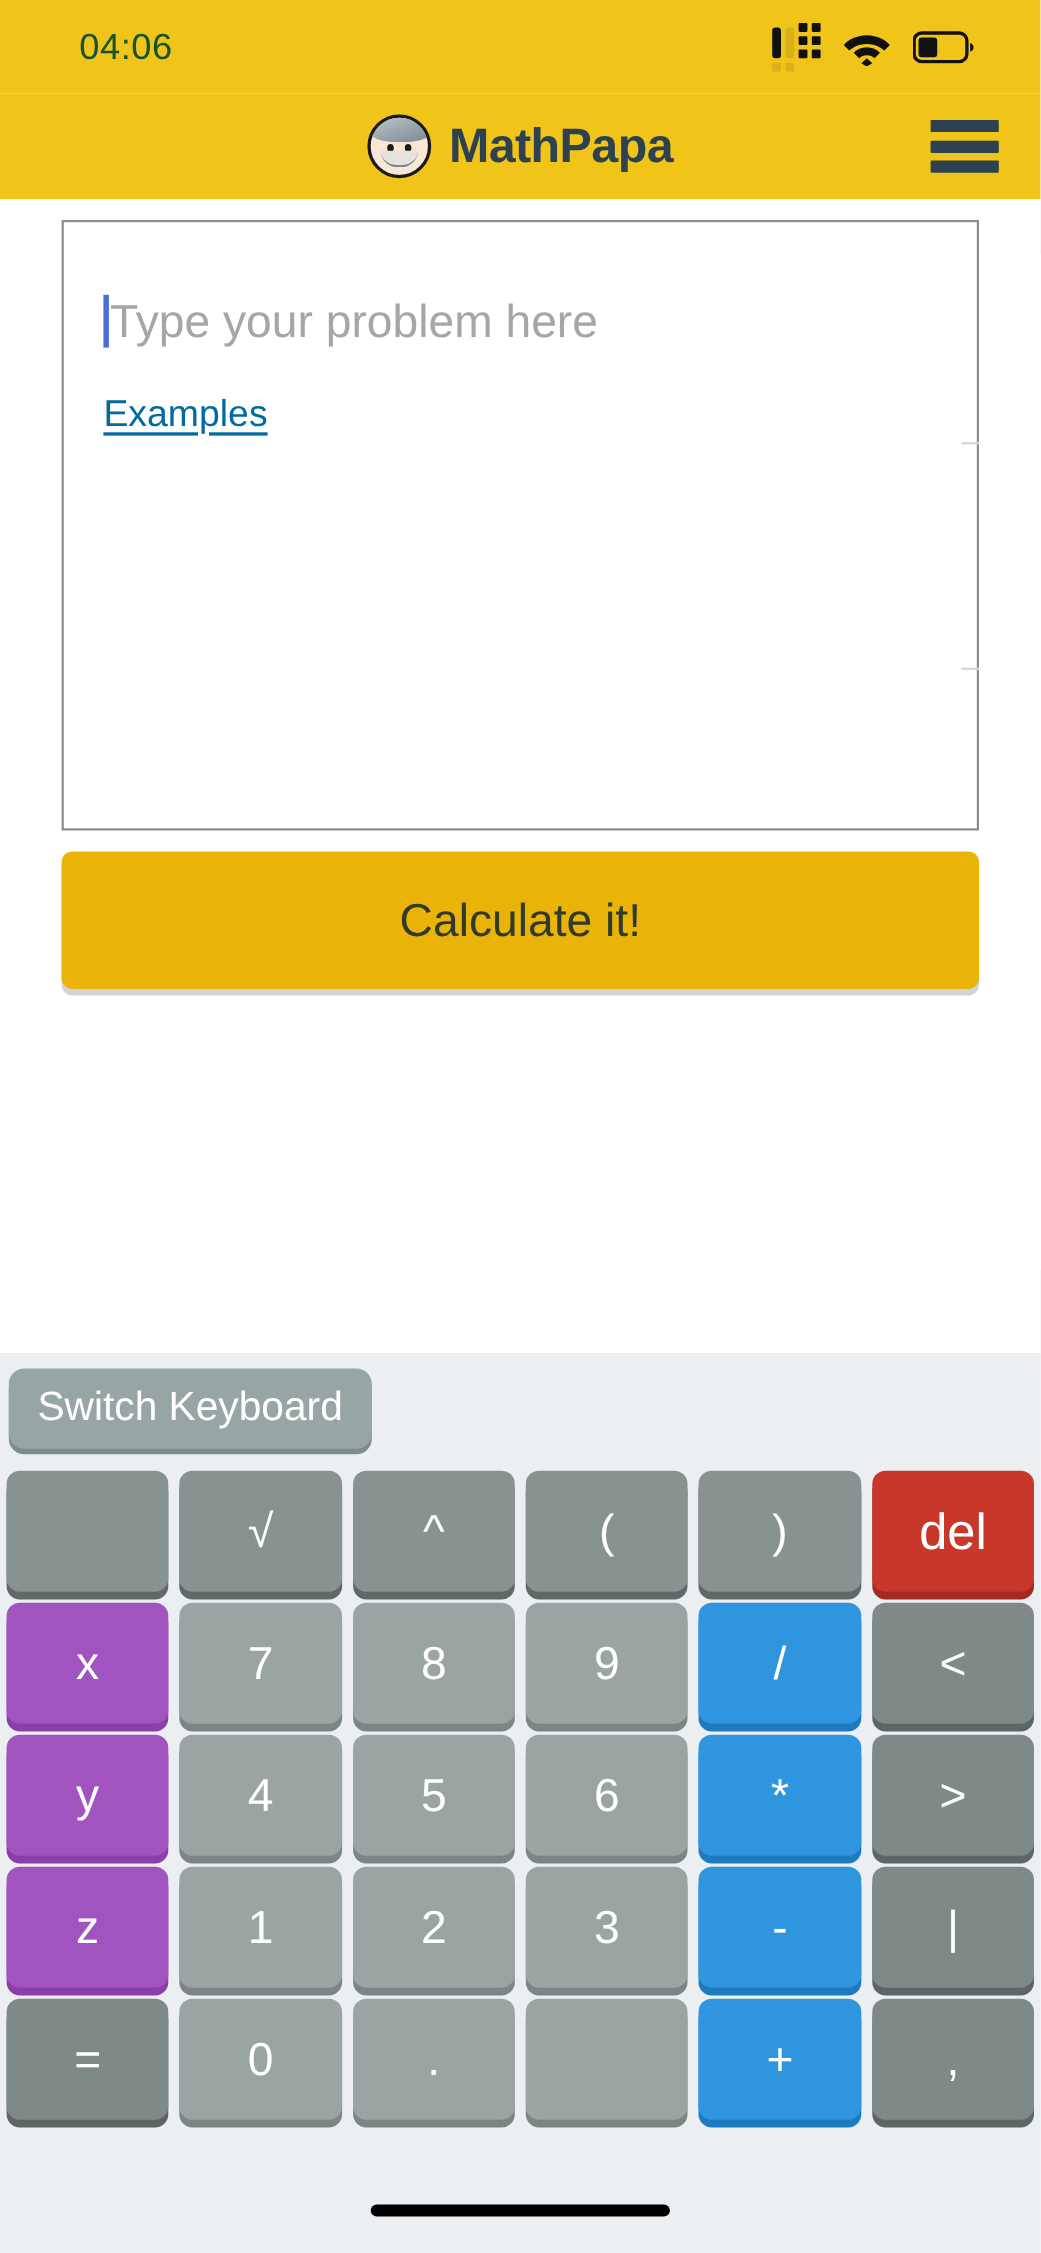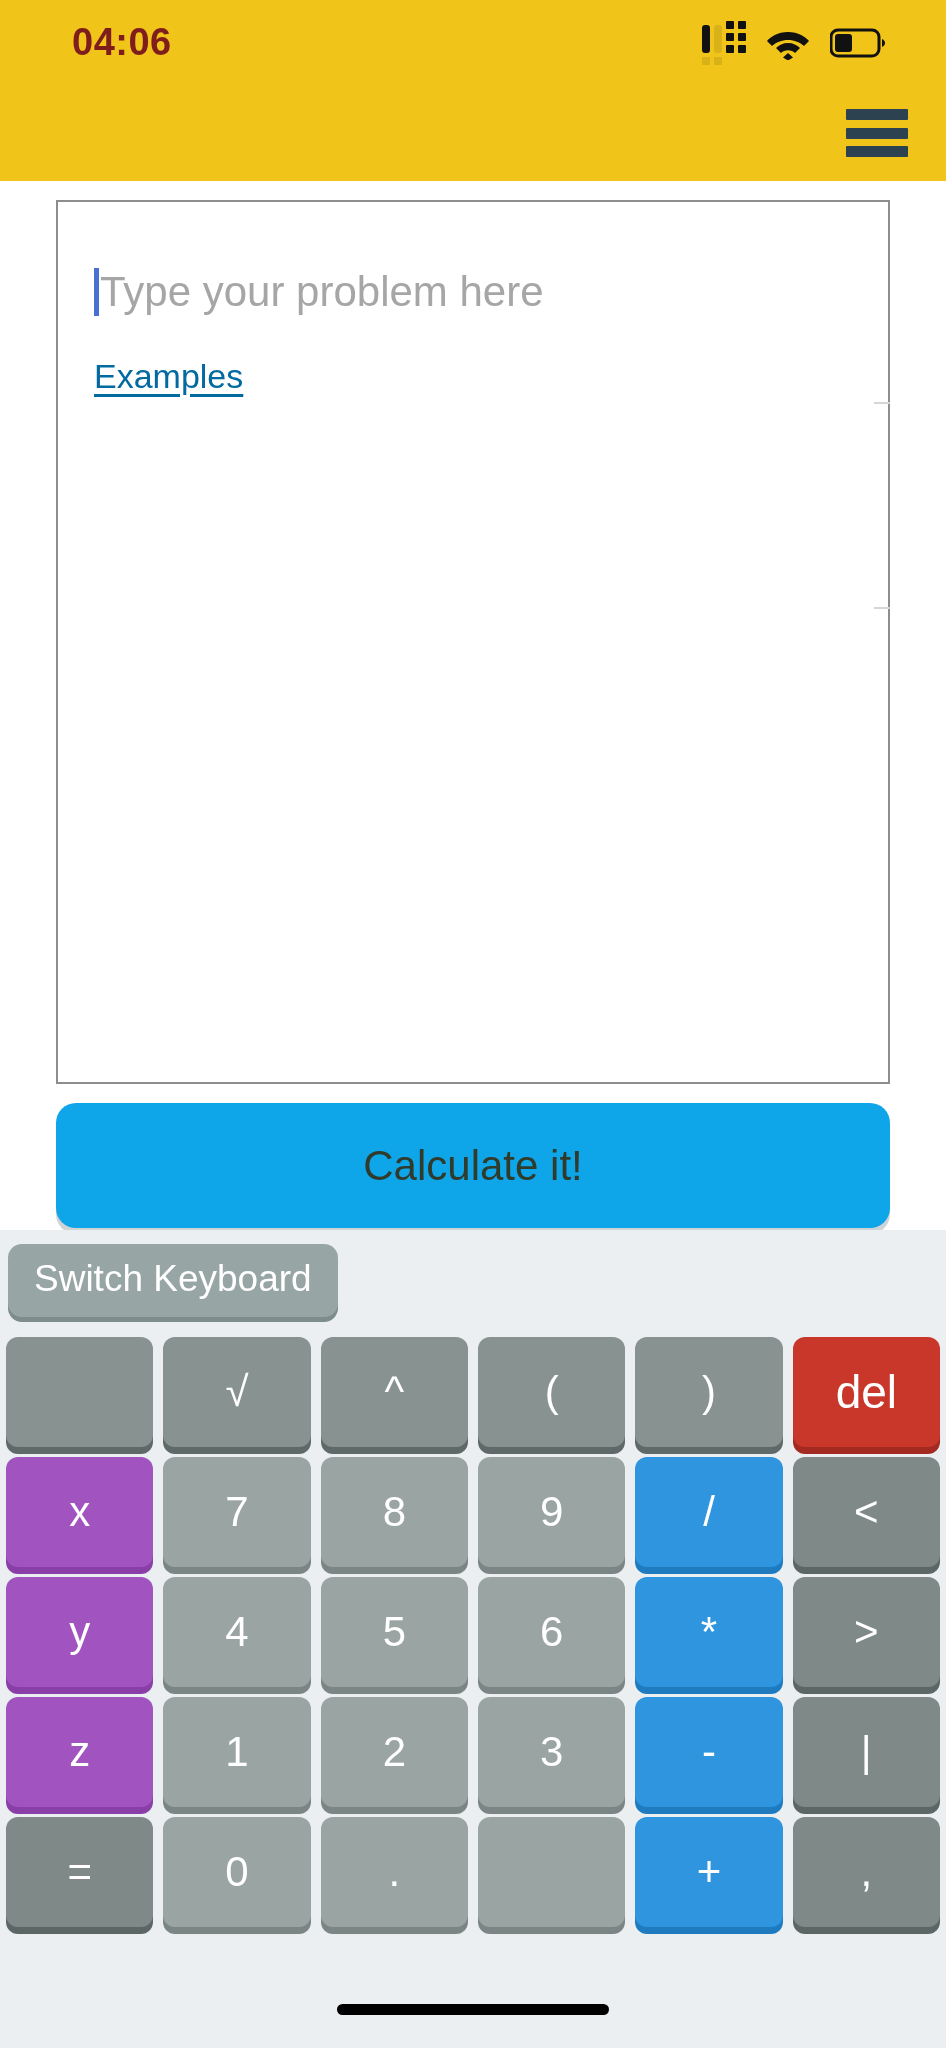--- a/index.html
+++ b/index.html
@@ -25,23 +25,23 @@
   .statusbar {
     height: 85px;
     background: #f0c419;
     display: flex;
     align-items: center;
     justify-content: space-between;
     padding: 0 58px 0 72px;
     flex: 0 0 auto;
   }
   .status-time {
-    font-size: 38px;
-    font-weight: 700;
-    color: #7f1d1d;
+    font-size: 33px;
+    font-weight: 400;
+    color: #14532d;
     letter-spacing: 0.5px;
   }
   .status-icons {
     display: flex;
     align-items: center;
     gap: 20px;
   }
   .signal-dots {
     display: grid;
     grid-template-columns: repeat(4, 8px);
@@ -138,21 +138,21 @@
     background: #ffffff;
     padding: 0 56px;
     height: 1049px;
     display: flex;
     flex-direction: column;
   }
   .problem-box {
     margin-top: 19px;
     border: 2px solid #8d8d8d;
     background: #ffffff;
-    height: 884px;
+    height: 555px;
     position: relative;
     padding: 60px 36px 0 36px;
   }
   .placeholder-row {
     display: flex;
     align-items: center;
     height: 60px;
   }
   .caret {
     width: 5px;
@@ -182,23 +182,23 @@
     width: 16px;
     height: 2px;
     background: #d6d6d6;
   }
   .tick-a { top: 200px; }
   .tick-b { top: 405px; }
 
   .calc-btn {
     margin-top: 19px;
     height: 125px;
-    background: #0ea5e9;
+    background: #eab308;
     border: none;
-    border-radius: 20px;
+    border-radius: 10px;
     box-shadow: 0 6px 0 #cfd4d6;
     font-size: 42px;
     color: #303b2b;
     font-family: "Liberation Sans", sans-serif;
     cursor: pointer;
     width: 100%;
   }
 
   
   .keyboard {
@@ -295,20 +295,29 @@
       </svg>
       <svg class="battery-ic" viewBox="0 0 58 30">
         <rect x="1" y="2" width="48" height="26" rx="7" ry="7" fill="none" stroke="#111" stroke-width="3"></rect>
         <rect x="5" y="6" width="17" height="18" rx="3" ry="3" fill="#111"></rect>
         <path d="M52 11 C56 12.5 56 17.5 52 19 Z" fill="#111"></path>
       </svg>
     </div>
   </div>
 
   <div class="appheader">
+    <div class="brand">
+      <div class="brand-avatar">
+        <div class="hair"></div>
+        <div class="eye l"></div>
+        <div class="eye r"></div>
+        <div class="mouth"></div>
+      </div>
+      <div class="brand-name">MathPapa</div>
+    </div>
     <div class="hamburger">
       <span></span>
         <span></span>
         <span></span>
     </div>
   </div>
 
   <div class="main">
     <div class="problem-box">
       <div class="placeholder-row">

